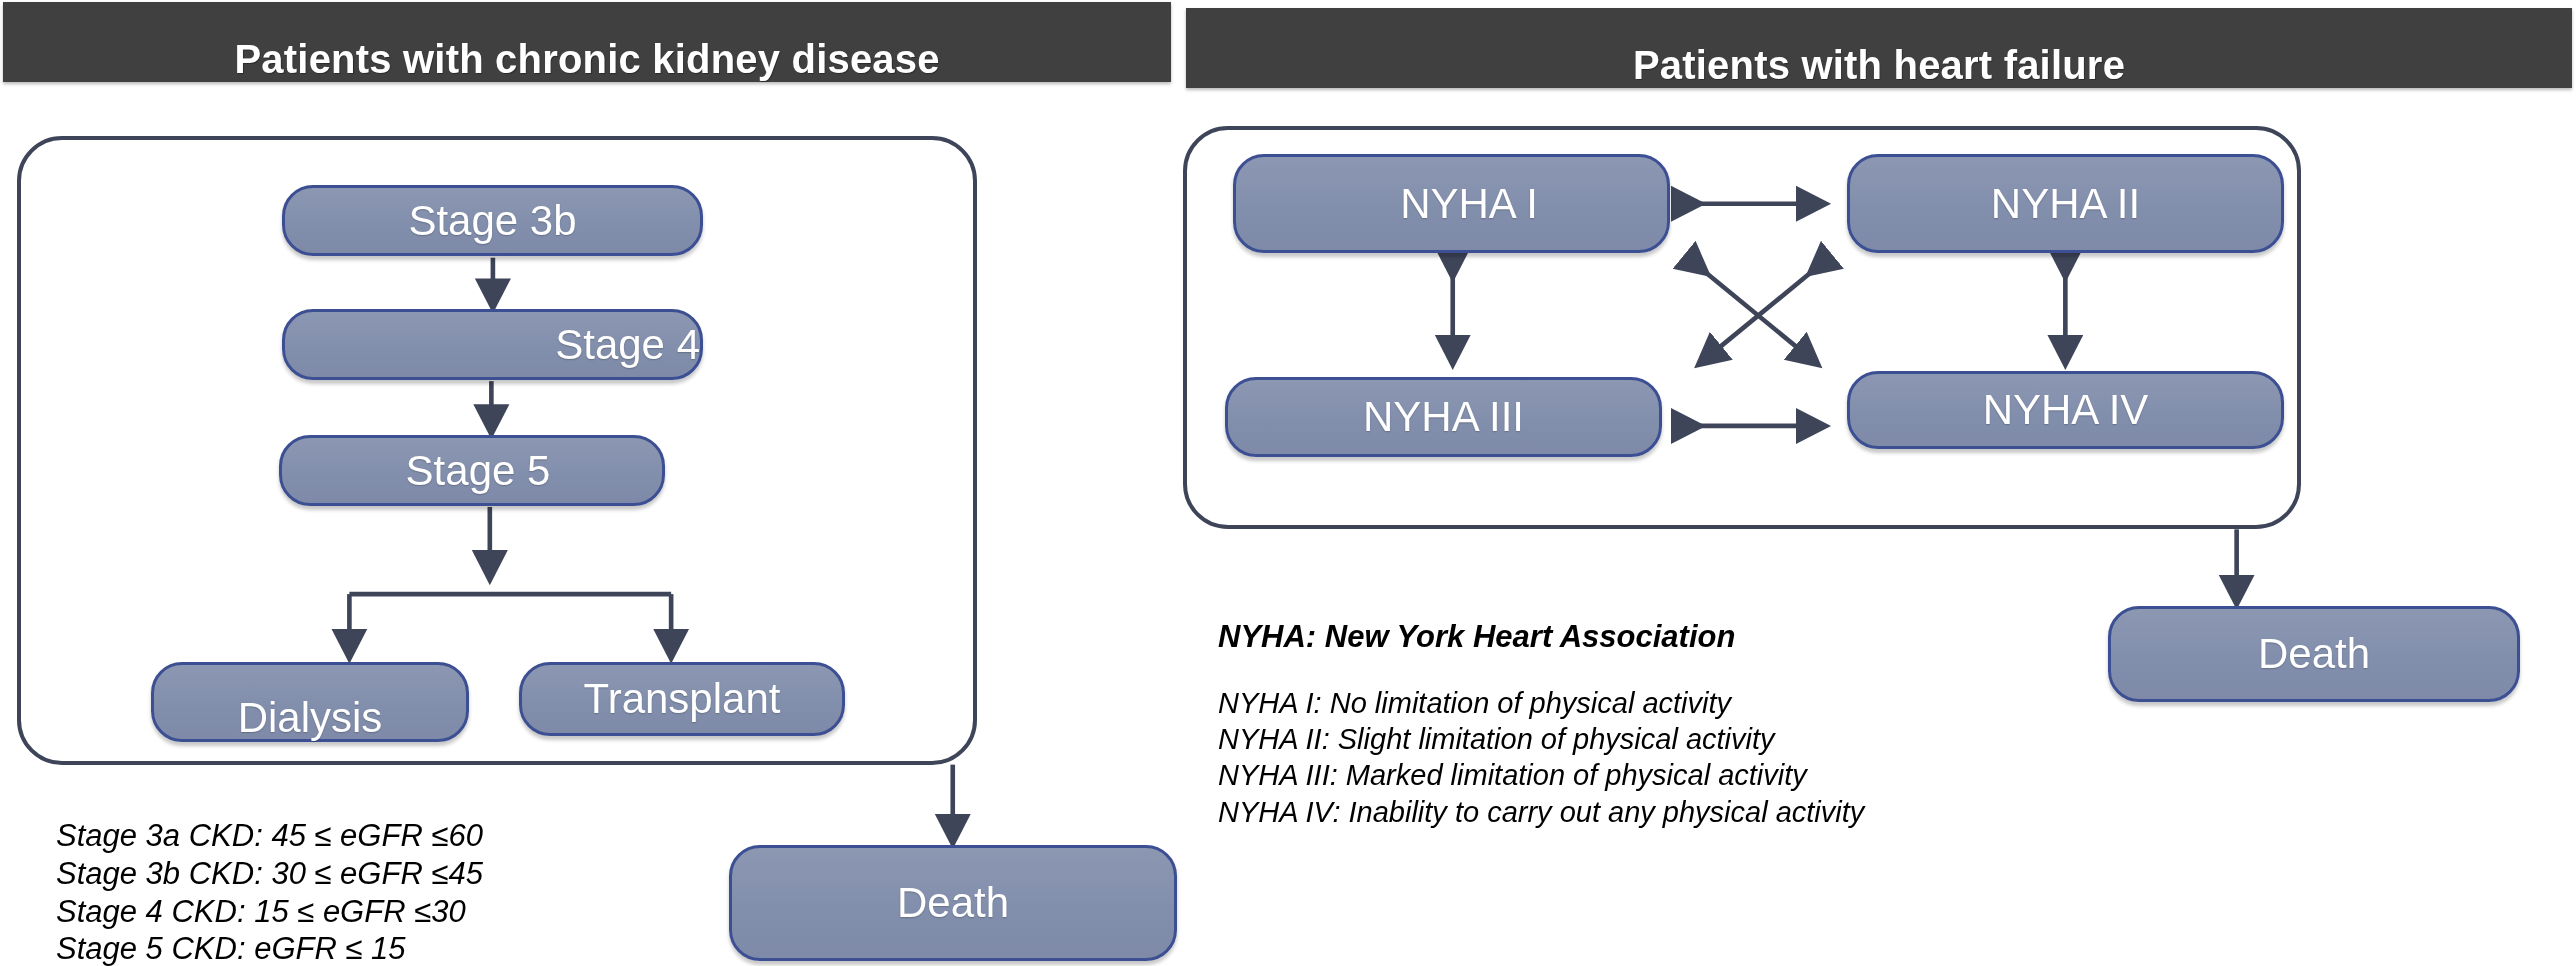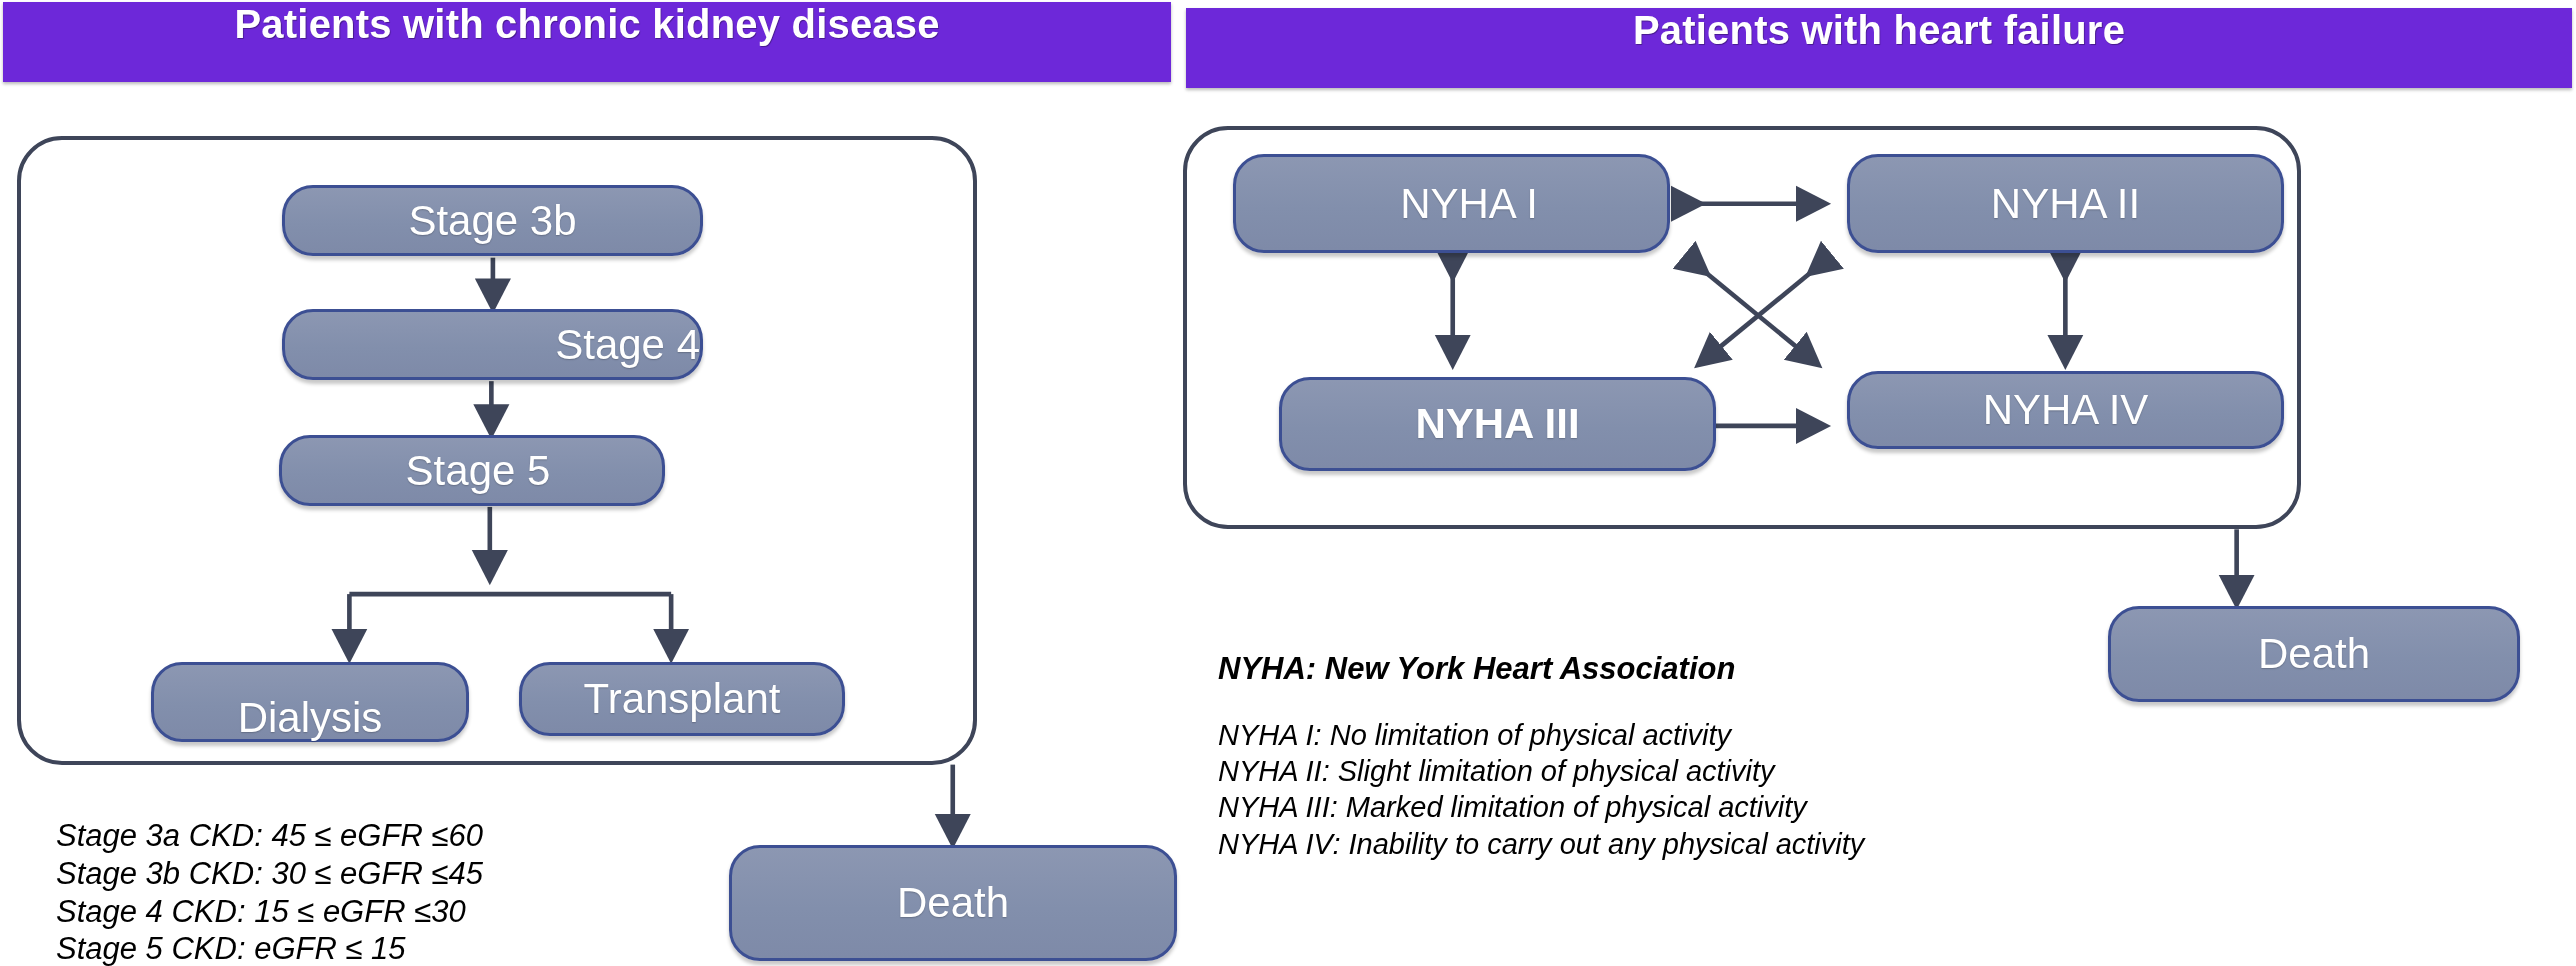--- a/index.html
+++ b/index.html
@@ -2,21 +2,21 @@
 <html style="font-size:12.4px"><head>
 <meta charset="utf-8">
 <style>
   html,body{margin:0;padding:0;background:#ffffff;}
   body{width:2576px;height:966px;position:relative;overflow:hidden;
        font-family:"Liberation Sans","DejaVu Sans",sans-serif;}
 
   .canvas{position:absolute;left:0;top:0;width:2576px;height:966px;}
 
   
-  .hdr{position:absolute;background:#6d28d9;display:flex;align-items:flex-start;
+  .hdr{position:absolute;background:#404040;display:flex;align-items:flex-end;
        justify-content:center;box-shadow:0 2.3px 3.1px rgba(0,0,0,.28);}
   .hdr-txt{color:#ffffff;font-weight:bold;font-size:40px;letter-spacing:0.2px;
            white-space:nowrap;text-shadow:0.8px 0.8px 0.8px rgba(0,0,0,.35);}
   #hdr-ckd{left:3.1px;  top:1.5px; width:1168px; height:80px;}
   #hdr-hf { left:1186px;top:1.5px; width:1386px; height:80px;margin-top:6px;}
 
   
   .group{position:absolute;border:4.6px solid #3e4559;border-radius:45px;
          background:transparent;box-sizing:border-box;}
   #grp-ckd{left:17px;  top:136px; width:960px; height:629px;}
@@ -35,32 +35,32 @@
   #n-stage3b {left:282px; top:185px; width:421px; height:71px;}
   #n-stage4  {left:282px; top:309px; width:421px; height:71px;justify-content:flex-end;}
   #n-stage5  {left:279px; top:435px; width:386px; height:71px;padding-left:12px;}
   #n-dialysis{left:151px; top:662px; width:318px; height:80px;align-items:flex-end;}
   #n-transplant{left:519px;top:662px; width:326px; height:74px;}
   #n-death-ckd{left:729px; top:845px;width:448px;height:116px;}
 
   
   #n-nyha1 {left:1233px;top:154px; width:437px;height:99px;padding-left:35px;}
   #n-nyha2 {left:1847px;top:154px; width:437px;height:99px;}
-  #n-nyha3 {left:1279px;top:377px; width:437px;height:94px;font-weight:bold;}
+  #n-nyha3 {left:1225px;top:377px; width:437px;height:80px;}
   #n-nyha4 {left:1847px;top:371px; width:437px;height:78px;align-items:center;}
   #n-death-hf{left:2108px;top:606px; width:412px;height:96px;}
 
   
   .conn{position:absolute;left:0;top:0;width:2576px;height:966px;
         pointer-events:none;overflow:visible;}
 
   
   .legend{position:absolute;font-style:italic;color:#000000;}
   #lg-ckd{left:56px; top:817px; font-size:31px; line-height:1.22;}
-  #lg-hf {left:1218px;top:618px;  font-size:29px; line-height:1.25;margin-top:32px;}
+  #lg-hf {left:1218px;top:618px;  font-size:29px; line-height:1.25;}
   .lg-line{white-space:nowrap;}
   .lg-head{font-weight:bold;font-size:31px;margin-bottom:28px;white-space:nowrap;}
 </style>
 </head>
 <body>
 
 <div class="canvas">
 
   <div class="hdr" id="hdr-ckd">
     <span class="hdr-txt">Patients with chronic kidney disease</span>

